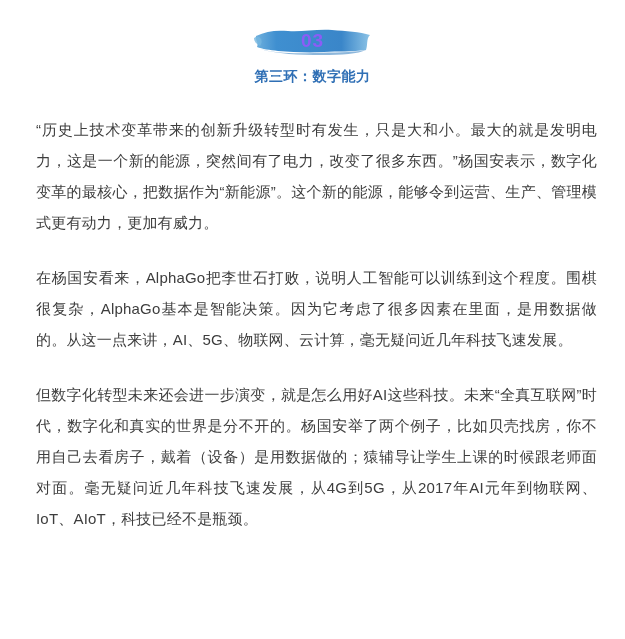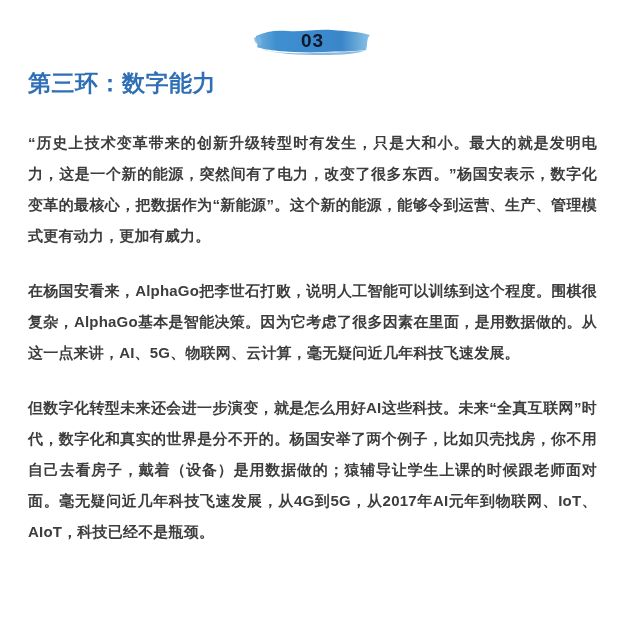--- a/index.html
+++ b/index.html
@@ -39,43 +39,43 @@
   .brush {
     position: absolute;
     left: 0;
     top: 3px;
     width: 118px;
     height: 28px;
   }
   .badge-num {
     position: relative;
     z-index: 2;
-    color: #0f172a;
+    color: #8b5cf6;
     font-size: 19px;
     font-weight: bold;
     letter-spacing: 1px;
     line-height: 1;
     padding-bottom: 1px;
   }
   .heading {
+    text-align: center;
     color: #2f6fb5;
-    font-size: 23px;
+    font-size: 14px;
     font-weight: bold;
     letter-spacing: 0.5px;
     margin: 0 0 28px 0;
   }
   p.para {
-    margin: 0 0 24px 0;
+    margin: 0 0 24px 8px;
     font-size: 15px;
     line-height: 31px;
     text-align: justify;
     text-justify: inter-ideograph;
     color: #3d3d3d;
     letter-spacing: 0.2px;
-    font-weight: bold;
   }
   p.para:last-child {
     margin-bottom: 0;
   }
 </style>
 </head>
 <body>
 
 <div class="page">
 

